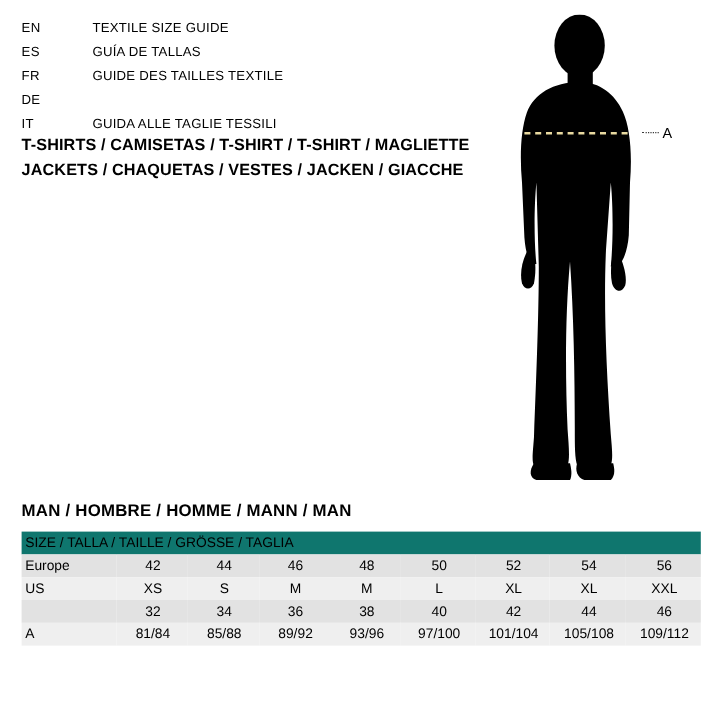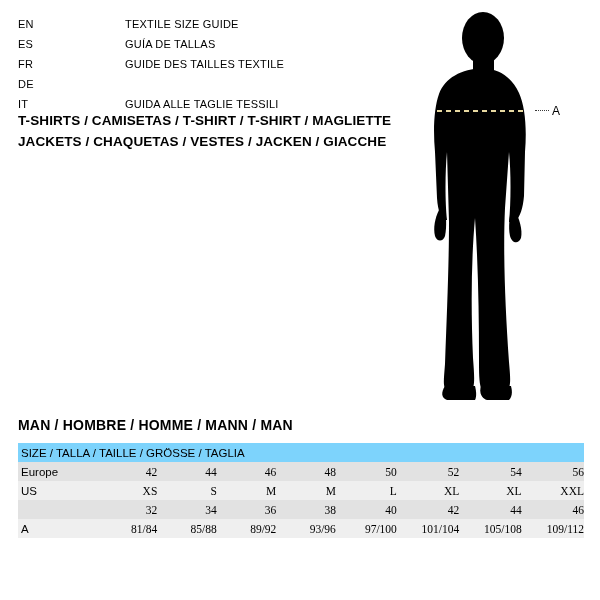--- a/index.html
+++ b/index.html
@@ -34,21 +34,20 @@
     font-size: 11px;
     letter-spacing: 0.2px;
     gap: 17px;
   }
   .lang-code {
     width: 42px;
     flex: 0 0 42px;
   }
   .lang-text {
     flex: 1 1 auto;
-    margin-left: 48px;
   }
 
   
   .cat-block {
     position: absolute;
     left: 18px;
     top: 110px;
     width: 400px;
   }
   .cat-line {
@@ -98,39 +97,38 @@
     width: 566px;
     border-collapse: collapse;
     font-size: 11.5px;
   }
   table.sizes td {
     padding: 0;
     height: 19px;
     vertical-align: middle;
   }
   .row-head td {
-    background: #7dd3fc;
+    background: #0f766e;
     font-weight: normal;
   }
   .row-a td, .row-c td {
     background: #e2e2e2;
   }
   .row-b td, .row-d td {
     background: #efefef;
     margin-top: 34px;
   }
   .c-label {
     width: 90px;
     padding-left: 3px !important;
   }
   .c-val {
     width: 68px;
-    text-align: right;
+    text-align: center;
     padding-left: 2px !important;
-    font-family: Liberation Serif, serif;
   }
 
   .foot-note {
     position: absolute;
     left: 18px;
     top: 548px;
     font-size: 11.5px;
     letter-spacing: 0.2px;
   }
 </style>

